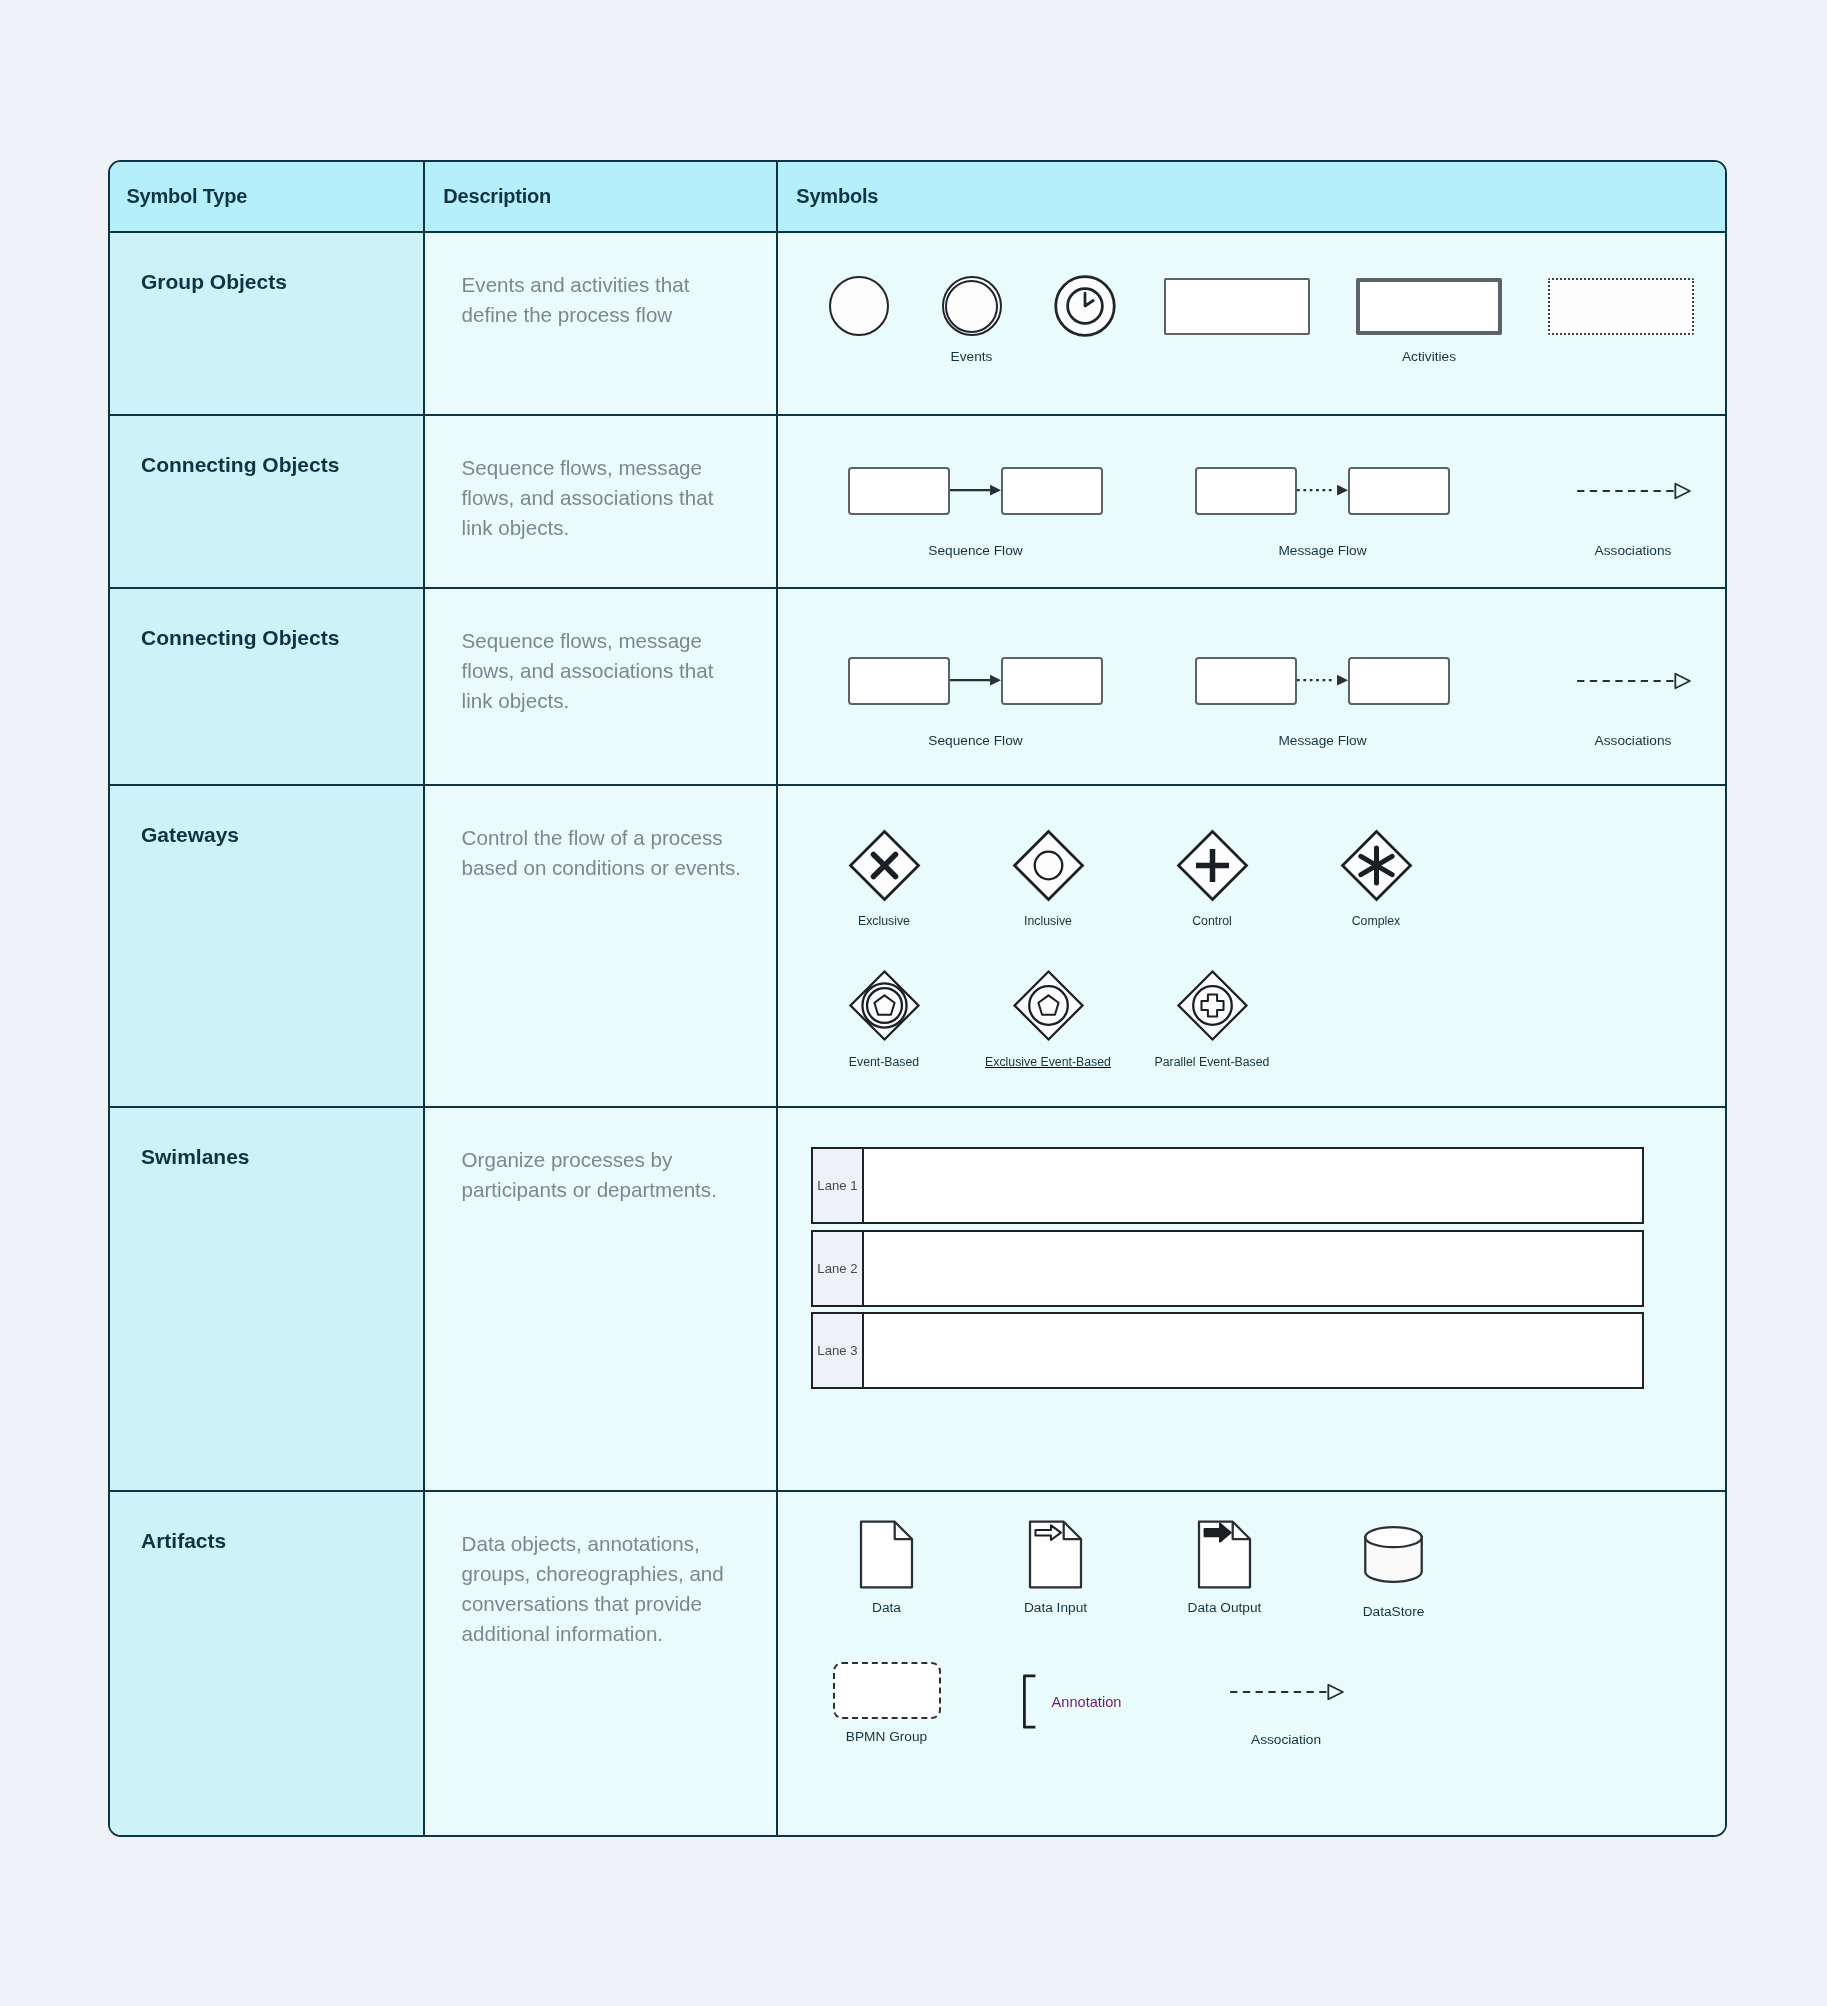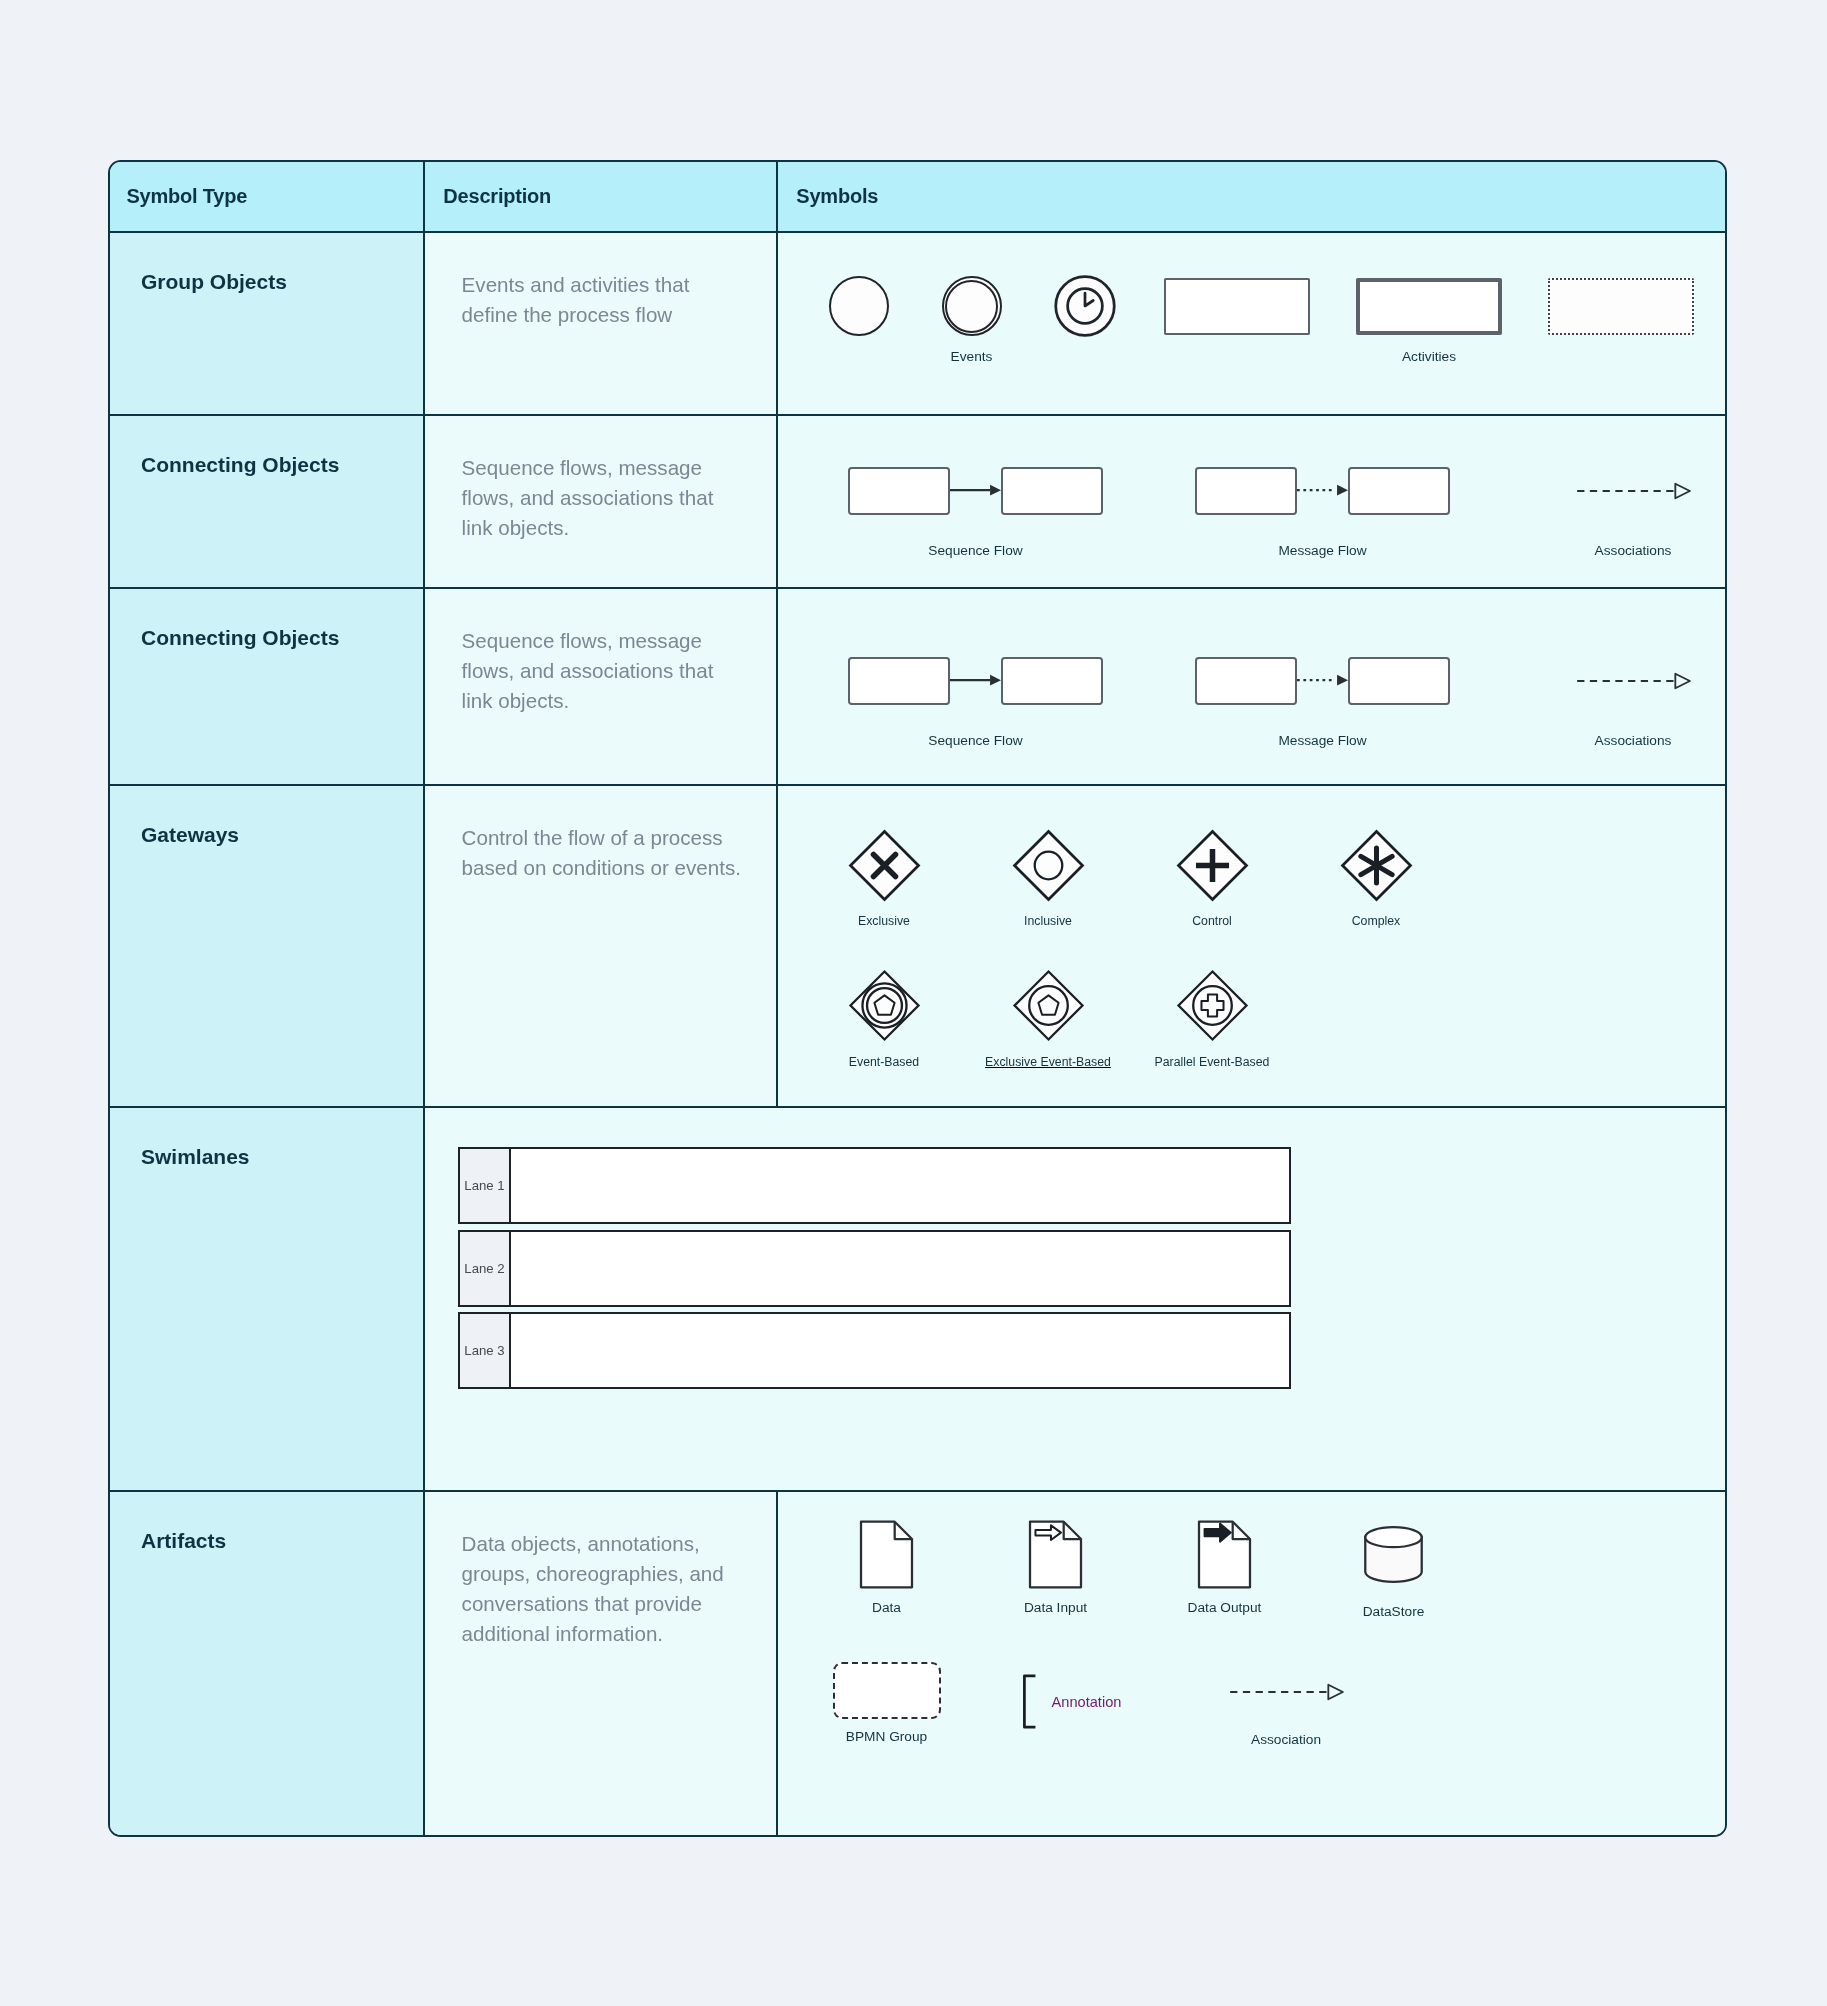--- a/index.html
+++ b/index.html
@@ -366,20 +366,23 @@
             <div class="sym-label sm" style="line-height:1.3;">Parallel Event-Based</div>
           </div>
         </div>
       </div>
     </div>
 
     <div class="trow">
       <div class="cell-type">
         <div class="type-text">Swimlanes</div>
       </div>
+      <div class="cell-desc">
+        <div class="desc-text">Organize processes by participants or departments.</div>
+      </div>
       <div class="cell-symbols" style="height:382px;padding-top:39px;padding-left:33px;">
         <div class="swim">
           <div class="swim-hdr">Lane 1</div>
           <div class="swim-body"></div>
         </div>
         <div class="swim">
           <div class="swim-hdr">Lane 2</div>
           <div class="swim-body"></div>
         </div>
         <div class="swim">

